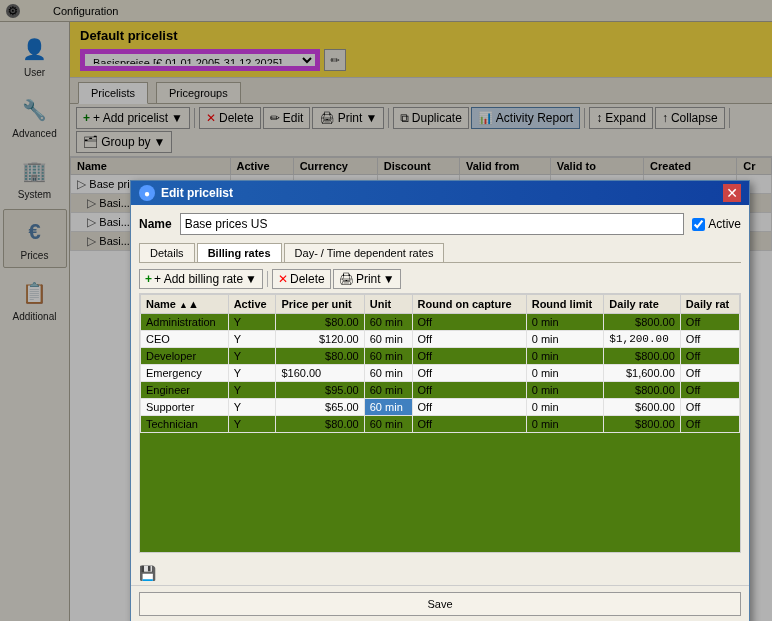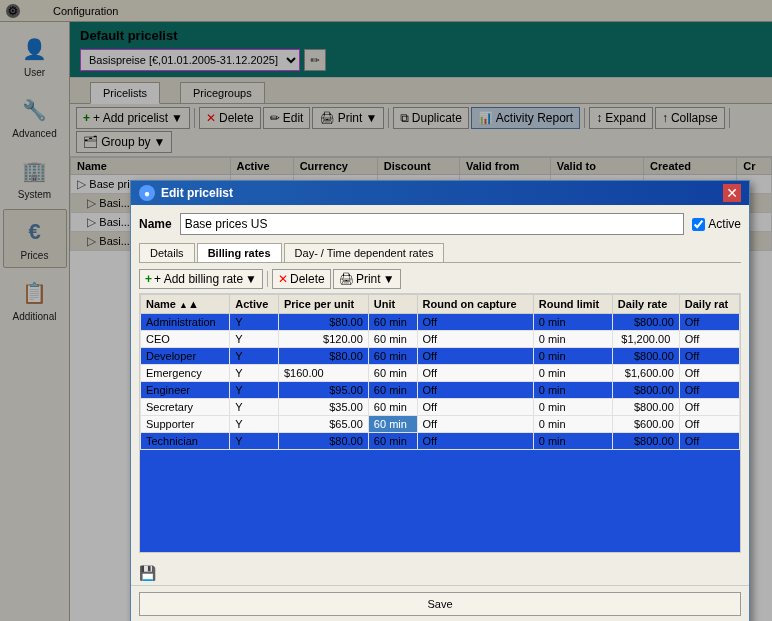--- a/index.html
+++ b/index.html
@@ -58,34 +58,34 @@
       flex: 1;
       background: #f0ede4;
       overflow: hidden;
       display: flex;
       flex-direction: column;
     }
 
     
     .pricelist-header {
       padding: 6px 10px;
-      background: #0f766e;
+      background: #fde047;
       border-bottom: 1px solid #ccc;
     }
     .pricelist-header h2 { font-size: 13px; font-weight: bold; margin-bottom: 6px; }
     .pricelist-selector {
       display: flex;
       align-items: center;
       gap: 4px;
     }
     .pricelist-select {
       padding: 2px 4px;
-      border: 1px solid #d946ef;
+      border: 5px solid #d946ef;
       background: white;
-      width: 220px;
+      width: 240px;
       font-size: 11px;
       height: 22px;
     }
     .icon-btn {
       width: 22px; height: 22px;
       border: 1px solid #999;
       background: #f0ede4;
       cursor: pointer;
       display: flex; align-items: center; justify-content: center;
       font-size: 11px;
@@ -98,21 +98,21 @@
       border-bottom: 1px solid #aca899;
       padding-top: 4px;
     }
     .tab {
       padding: 4px 12px;
       border: 1px solid #aca899;
       border-bottom: none;
       background: #f5f2ea;
       cursor: pointer;
       font-size: 11px;
-      margin-left: 20px;
+      margin-left: 8px;
     }
     .tab.active {
       background: white;
       border-bottom: 1px solid white;
       margin-bottom: -1px;
       z-index: 1;
     }
 
     
     .toolbar {
@@ -203,21 +203,21 @@
     .modal-tabs-row { display: flex; border-bottom: 1px solid #aca899; margin-bottom: 6px; }
     .modal-tab { padding: 3px 10px; border: 1px solid #aca899; border-bottom: none; background: #f5f2ea; cursor: pointer; font-size: 11px; margin-right: 2px; }
     .modal-tab.active { background: white; font-weight: bold; }
 
     
     .inner-toolbar { display: flex; align-items: center; gap: 2px; margin-bottom: 4px; }
     .inner-btn { display: flex; align-items: center; gap: 2px; padding: 2px 5px; border: 1px solid #999; background: #f5f2ea; cursor: pointer; font-size: 11px; height: 20px; }
     .inner-separator { width: 1px; height: 16px; background: #aaa; margin: 0 2px; }
 
     
-    .inner-table-container { border: 1px solid #ccc; overflow: auto; height: 260px; background: #1d4ed8; }
+    .inner-table-container { border: 1px solid #ccc; overflow: auto; height: 260px; background: #4d7c0f; }
     .inner-table { width: 100%; border-collapse: collapse; }
     .inner-table th { background: #e8e4d8; border: 1px solid #ccc; padding: 2px 5px; font-size: 11px; font-weight: bold; white-space: nowrap; text-align: left; position: sticky; top: 0; }
     .inner-table td { border: 1px solid #e0e0e0; padding: 2px 5px; font-size: 11px; }
     .sort-asc::after { content: ' ▲'; font-size: 9px; }
     .highlight-cell { background: #4080c0 !important; color: white; }
 
     
     .modal-footer { display: flex; justify-content: flex-end; gap: 6px; padding: 6px 8px; border-top: 1px solid #ccc; background: #f0ede4; flex-direction: column; }
     .footer-btn { padding: 3px 16px; border: 1px solid #999; background: #f5f2ea; cursor: pointer; font-size: 11px; height: 24px; }
     .save-icon { font-size: 14px; cursor: pointer; }
@@ -445,21 +445,21 @@
                 <td style="text-align: right;">$800.00</td>
                 <td>Off</td>
               </tr>
               <tr style="background: rgb(248, 248, 248);">
                 <td>CEO</td>
                 <td>Y</td>
                 <td style="text-align: right;">$120.00</td>
                 <td>60 min</td>
                 <td>Off</td>
                 <td>0 min</td>
-                <td style="text-align: center;">$1,200.00</td>
+                <td style="text-align: left; font-family: Liberation Mono, monospace;">$1,200.00</td>
                 <td>Off</td>
               </tr>
               <tr>
                 <td>Developer</td>
                 <td>Y</td>
                 <td style="text-align: right;">$80.00</td>
                 <td>60 min</td>
                 <td>Off</td>
                 <td>0 min</td>
                 <td style="text-align: right;">$800.00</td>
@@ -472,30 +472,20 @@
                 <td>60 min</td>
                 <td>Off</td>
                 <td>0 min</td>
                 <td style="text-align: right;">$1,600.00</td>
                 <td>Off</td>
               </tr>
               <tr>
                 <td>Engineer</td>
                 <td>Y</td>
                 <td style="text-align: right;">$95.00</td>
-                <td>60 min</td>
-                <td>Off</td>
-                <td>0 min</td>
-                <td style="text-align: right;">$800.00</td>
-                <td>Off</td>
-              </tr>
-              <tr style="background: rgb(248, 248, 248);">
-                <td>Secretary</td>
-                <td>Y</td>
-                <td style="text-align: right;">$35.00</td>
                 <td>60 min</td>
                 <td>Off</td>
                 <td>0 min</td>
                 <td style="text-align: right;">$800.00</td>
                 <td>Off</td>
               </tr>
               <tr style="background: rgb(248, 248, 248);">
                 <td>Supporter</td>
                 <td>Y</td>
                 <td style="text-align: right;">$65.00</td>

